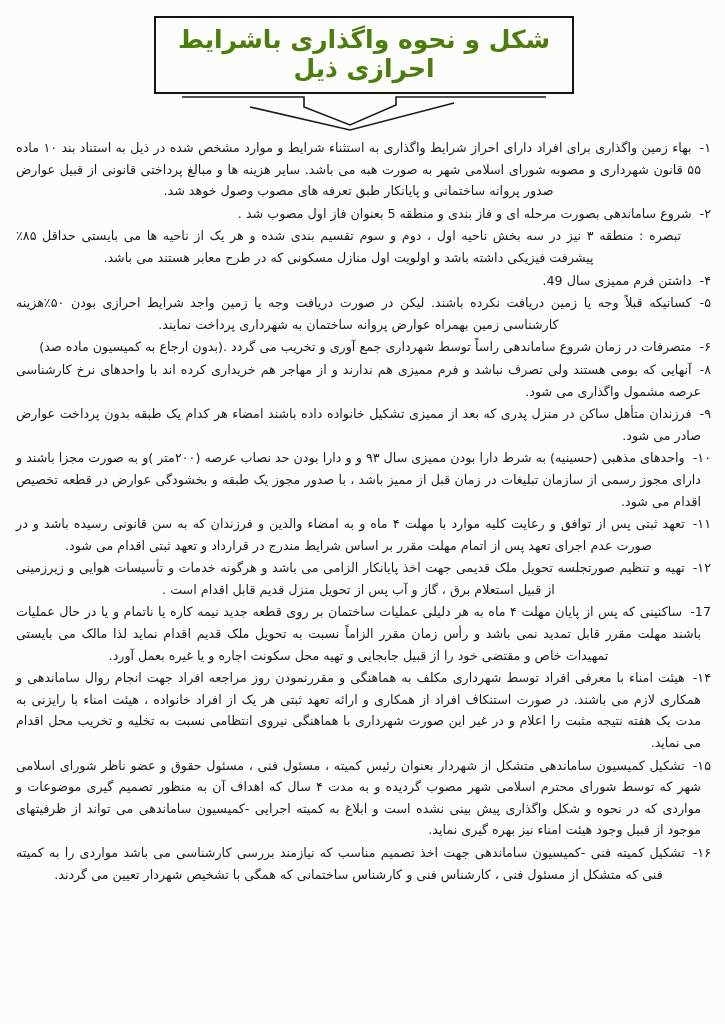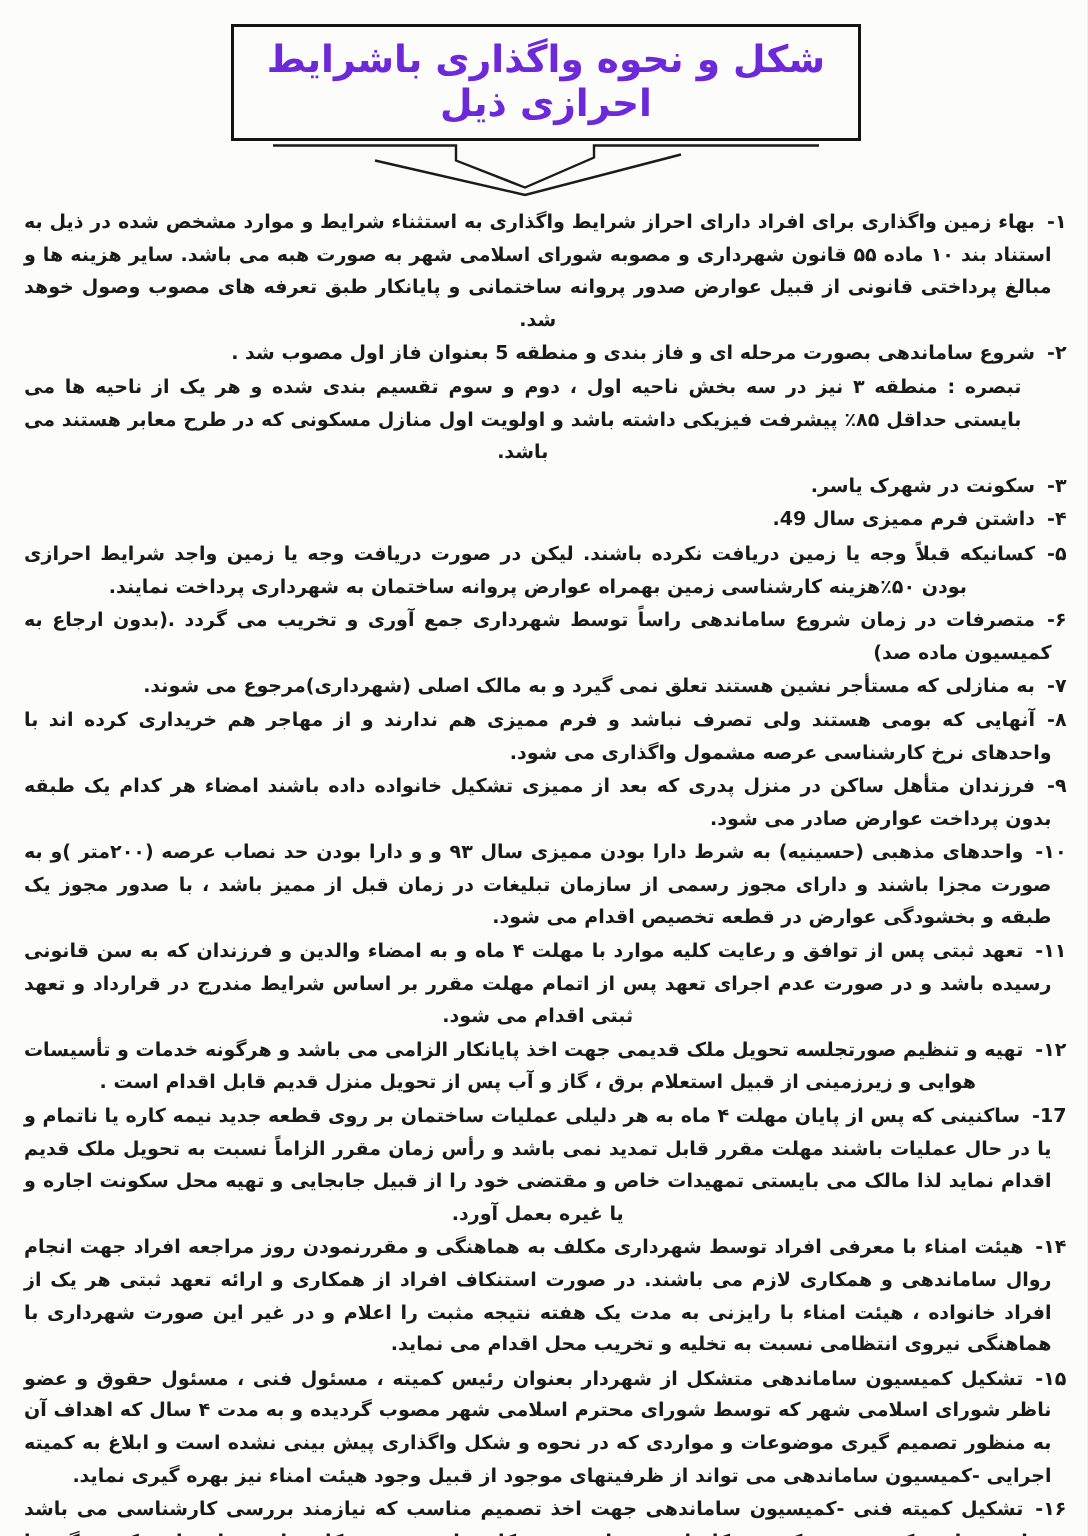--- a/index.html
+++ b/index.html
@@ -16,29 +16,29 @@
     box-shadow: 0 0 4px rgba(0,0,0,.15);
   }
   .title-wrap { width: 420px; margin: 2px auto 0 138px; }
   .title-box {
     border: 2.5px solid #141414;
     padding: 7px 10px 9px;
     text-align: center;
     font-size: 25px;
     font-weight: bold;
     letter-spacing: 0;
-    color: #6d28d9;
+    color: #4d7c0f;
     background: #fcfcfa;
   }
   .arrow-svg { display: block; width: 420px; height: 38px; margin-top: 0; }
   .items { margin-top: 5px; }
   .item { margin: 0; }
   .item p {
     font-size: 12.7px;
-    font-weight: bold;
+    font-weight: normal;
     line-height: 21.6px;
     text-align: justify;
     text-align-last: right;
     color: #1a1a1a;
     padding-right: 10px;
     text-indent: -10px;
     margin-bottom: 1px;
   }
   .item p.center-last { text-align-last: center; }
   .item p.note { padding-right: 30px; text-indent: 0; }
@@ -63,39 +63,33 @@
 
     <div class="item">
       <p class="center-last"><span class="num">۱-</span><span>بهاء زمین واگذاری برای افراد دارای احراز شرایط واگذاری به استثناء شرایط و موارد مشخص شده در ذیل به استناد بند ۱۰ ماده ۵۵ قانون شهرداری و مصوبه شورای اسلامی شهر به صورت هبه می باشد. سایر هزینه ها و مبالغ پرداختی قانونی از قبیل عوارض صدور پروانه ساختمانی و پایانکار طبق تعرفه های مصوب وصول خوهد شد.</span></p>
     </div>
 
     <div class="item">
       <p><span class="num">۲-</span><span>شروع ساماندهی بصورت مرحله ای و فاز بندی و منطقه 5 بعنوان فاز اول مصوب شد .</span></p>
       <p class="note center-last">تبصره : منطقه ۳ نیز در سه بخش ناحیه اول ، دوم و سوم تقسیم بندی شده و هر یک از ناحیه ها می بایستی حداقل ۸۵٪ پیشرفت فیزیکی داشته باشد و اولویت اول منازل مسکونی که در طرح معابر هستند می باشد.</p>
     </div>
 
-    <div class="item">
-      <p><span class="num">۳-</span><span>سکونت در شهرک یاسر.</span></p>
-    </div>
 
     <div class="item">
       <p><span class="num">۴-</span><span>داشتن فرم ممیزی سال 49.</span></p>
     </div>
 
     <div class="item">
       <p class="center-last"><span class="num">۵-</span><span>کسانیکه قبلاً وجه یا زمین دریافت نکرده باشند. لیکن در صورت دریافت وجه یا زمین  واجد شرایط احرازی بودن ۵۰٪هزینه کارشناسی زمین بهمراه عوارض پروانه ساختمان به شهرداری پرداخت نمایند.</span></p>
     </div>
 
     <div class="item">
       <p><span class="num">۶-</span><span>متصرفات در زمان شروع ساماندهی راساً توسط شهرداری جمع آوری و تخریب می گردد .(بدون ارجاع به کمیسیون ماده صد)</span></p>
     </div>
 
-    <div class="item">
-      <p><span class="num">۷-</span><span>به منازلی که مستأجر نشین هستند تعلق نمی گیرد و به مالک اصلی (شهرداری)مرجوع می شوند.</span></p>
-    </div>
 
     <div class="item">
       <p><span class="num">۸-</span><span>آنهایی که بومی هستند ولی تصرف نباشد و فرم ممیزی هم ندارند و از مهاجر هم خریداری کرده اند با واحدهای نرخ کارشناسی عرصه مشمول واگذاری می شود.</span></p>
     </div>
 
     <div class="item">
       <p><span class="num">۹-</span><span>فرزندان متأهل ساکن در منزل پدری که بعد از ممیزی تشکیل خانواده داده باشند امضاء هر کدام یک طبقه بدون پرداخت عوارض صادر می شود.</span></p>
     </div>
 
     <div class="item">

